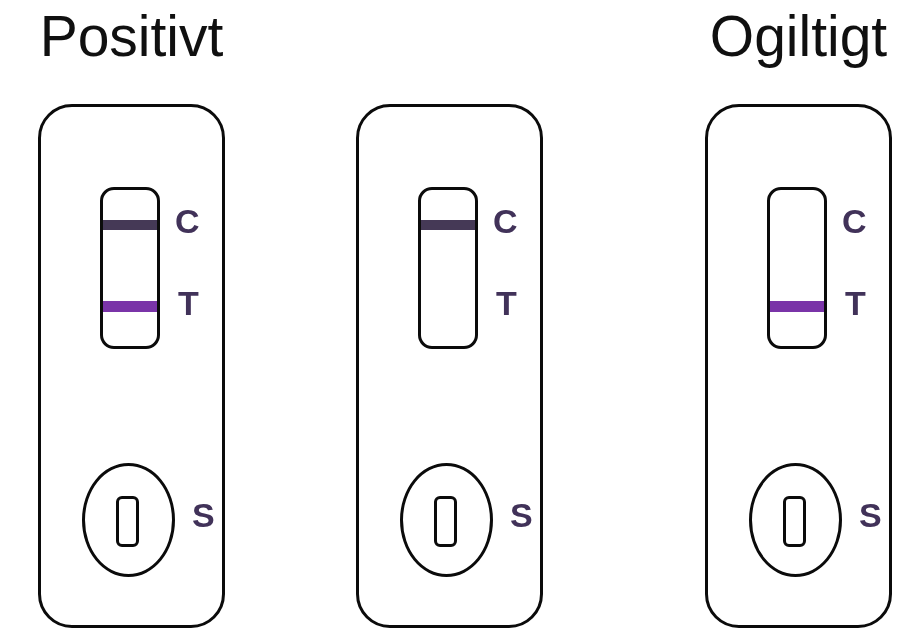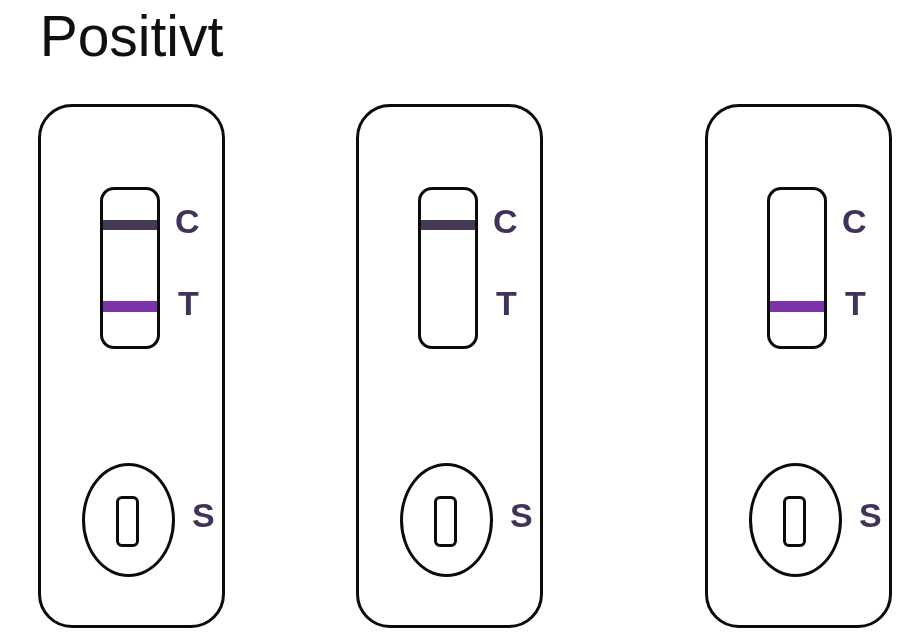--- a/index.html
+++ b/index.html
@@ -141,20 +141,21 @@
       <div class="marker mc">C</div>
       <div class="marker mt">T</div>
       <div class="well">
         <div class="slot"></div>
       </div>
       <div class="marker ms">S</div>
     </div>
   </div>
 
   <div class="group g2">
+    <div class="title">Ogiltigt</div>
     <div class="cassette">
       <div class="window">
 
         <div class="line test"></div>
       </div>
       <div class="marker mc">C</div>
       <div class="marker mt">T</div>
       <div class="well">
         <div class="slot"></div>
       </div>

